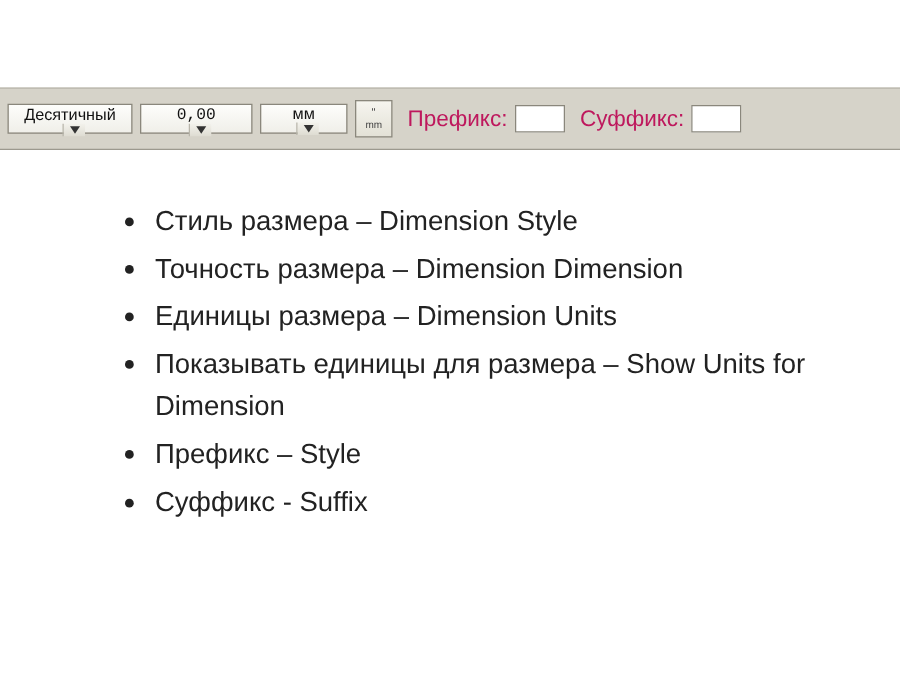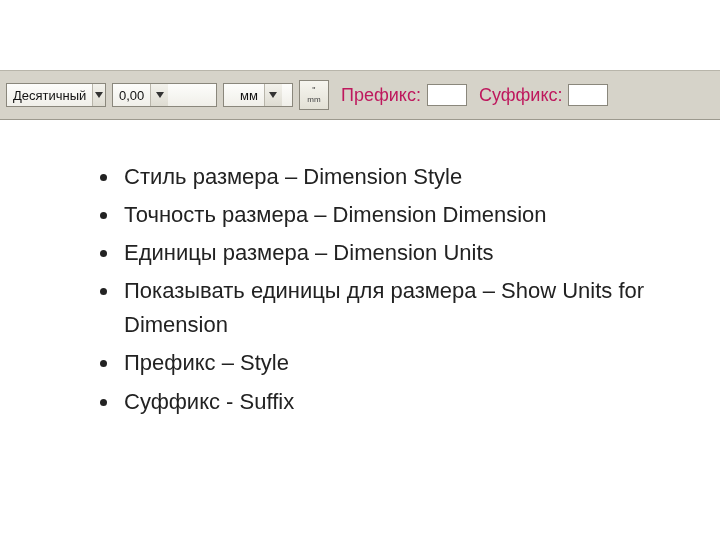--- a/index.html
+++ b/index.html
@@ -27,38 +27,39 @@
       color: #222;
     }
     .dropdown {
       display: flex;
       align-items: center;
       background: linear-gradient(to bottom, #fdfdfb 0%, #f0efe9 100%);
       border: 1px solid #8a877c;
       height: 24px;
       padding: 0 0 0 6px;
       cursor: default;
+      flex-direction: column;
     }
     .dropdown .dd-text {
       padding-right: 6px;
       font-size: 13px;
       color: #111;
       white-space: nowrap;
     }
     .dropdown .dd-arrow {
       width: 18px;
       height: 22px;
       display: flex;
       align-items: center;
       justify-content: center;
       border-left: 1px solid #b8b5aa;
       background: linear-gradient(to bottom, #f3f2ec 0%, #dedcd2 100%);
     }
     .dd-style { width: 100px; }
-    .dd-prec  { width: 105px; }
+    .dd-prec  { width: 90px; font-family: Liberation Mono, monospace; }
     .dd-units { width: 70px; justify-content: center; }
     .icon-btn {
       width: 30px;
       height: 30px;
       background: linear-gradient(to bottom, #f6f5ef 0%, #e3e1d6 100%);
       border: 1px solid #8a877c;
       display: flex;
       flex-direction: column;
       align-items: center;
       justify-content: center;

